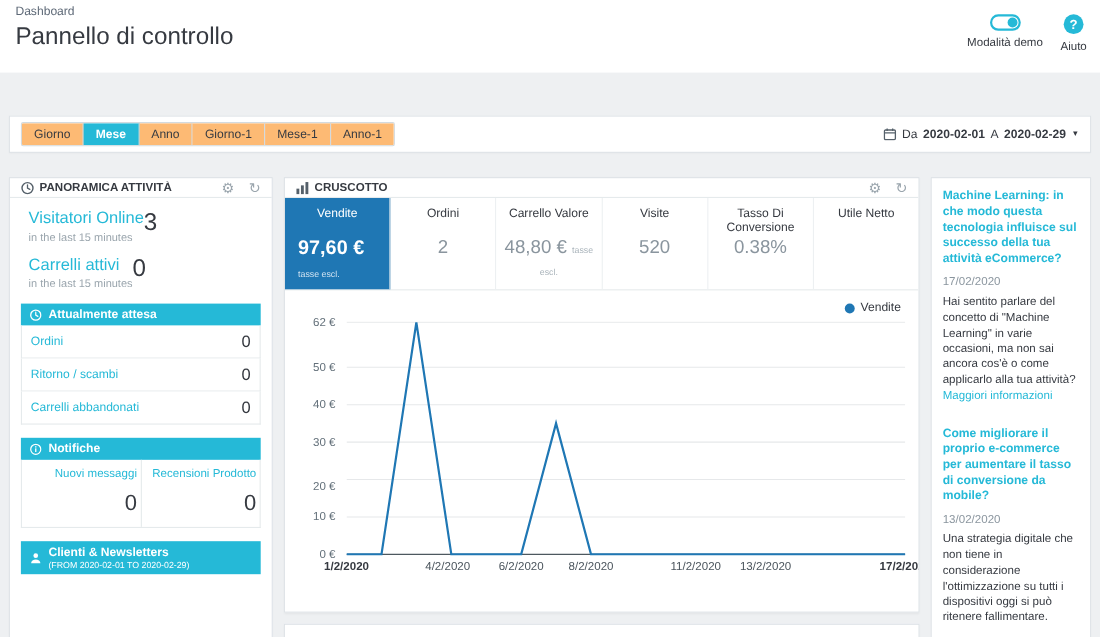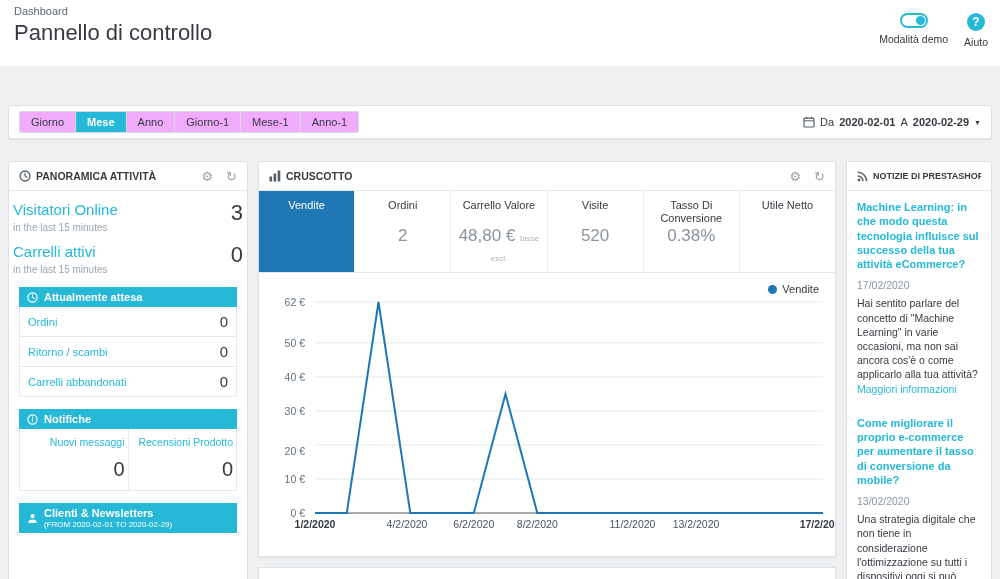--- a/index.html
+++ b/index.html
@@ -16,39 +16,39 @@
   .toggle { width:28px; height:15px; border:2px solid #25b9d7; border-radius:9px; position:relative; display:inline-block; }
   .toggle::after { content:""; position:absolute; right:1px; top:1px; width:9px; height:9px; border-radius:50%; background:#25b9d7; }
   .help-circle { width:18px; height:18px; border-radius:50%; background:#25b9d7; color:#fff; font-size:12px; font-weight:bold; display:flex; align-items:center; justify-content:center; }
 
   
   .card { background:#fff; border:1px solid #dde2e6; box-shadow:0 1px 2px rgba(0,0,0,.05); }
 
   
   .toolbar { margin:39px 8px 22px; height:34px; display:flex; align-items:center; justify-content:space-between; padding:0 10px; }
   .range-group { display:flex; border:1px solid #d3dade; border-radius:2px; overflow:hidden; }
-  .range-btn { font-family:inherit; font-size:11px; padding:4px 11px; background:#f0abfc; border:none; border-right:1px solid #d3dade; color:#363a41; cursor:pointer; white-space:nowrap; }
+  .range-btn { font-family:inherit; font-size:11px; padding:4px 11px; background:#fdba74; border:none; border-right:1px solid #d3dade; color:#363a41; cursor:pointer; white-space:nowrap; }
   .range-btn:last-child { border-right:none; }
   .range-btn.active { background:#25b9d7; color:#fff; font-weight:bold; }
   .date-range { display:flex; align-items:center; gap:5px; font-size:11px; cursor:pointer; }
   .caret { font-size:7px; color:#363a41; }
 
   
   .main { display:flex; gap:10px; padding:0 8px; align-items:flex-start; }
   .col-left { width:240px; flex:none; height:560px; }
   .col-mid  { flex:1; min-width:0; }
   .col-right{ width:146px; flex:none; height:560px; }
 
-  .panel-header { display:flex; align-items:center; gap:5px; height:29px; padding:0 10px; border-bottom:1px solid #e5eaec; }
+  .panel-header { display:flex; align-items:center; gap:5px; height:18px; padding:0 10px; border-bottom:1px solid #e5eaec; }
   .panel-title { font-size:10.5px; font-weight:bold; color:#363a41; flex:1; white-space:nowrap; overflow:hidden; }
   .panel-icon { color:#6b757d; display:flex; align-items:center; }
   .icon-btn { color:#9aa5ad; font-size:13px; line-height:1; cursor:pointer; margin-left:8px; }
 
   
-  .kpi { display:flex; justify-content:space-between; padding:10px 4px 0; }
+  .kpi { display:flex; padding:10px 17px 0; }
   .kpi-label { color:#25b9d7; font-size:15px; cursor:pointer; display:block; }
   .kpi-sub { color:#9aa5ad; font-size:10px; margin-top:4px; }
   .kpi-value { font-size:22px; color:#363a41; line-height:1.1; }
   .blue-bar { background:#25b9d7; color:#fff; margin:12px 10px 0; padding:4px 8px; display:flex; align-items:center; gap:6px; font-size:11px; font-weight:bold; }
   .bar-sub { font-size:8px; font-weight:normal; margin-top:1px; }
   .stat-row { display:flex; justify-content:space-between; align-items:center; margin:0 10px; border:1px solid #e5eaec; border-top:none; padding:6px 8px; cursor:pointer; background:#fff; }
   .stat-label { color:#25b9d7; font-size:11px; }
   .stat-value { color:#363a41; font-size:15px; }
   .notif-grid { display:flex; margin:0 10px; border:1px solid #e5eaec; border-top:none; }
   .notif-cell { flex:1; text-align:right; padding:7px 3px 9px; cursor:pointer; }
@@ -232,20 +232,21 @@
             </svg>
         </span>
         <span class="panel-title">CRUSCOTTO</span>
         <span class="icon-btn">⚙</span>
         <span class="icon-btn">↻</span>
       </div>
 
       <div class="tabs">
         <div class="tab active">
           <div class="tab-label">Vendite</div>
+          <div class="tab-value"><span>97,60 €</span> <span class="suffix">tasse escl.</span></div>
         </div>
         <div class="tab">
           <div class="tab-label">Ordini</div>
           <div class="tab-value"><span>2</span> <span class="suffix"></span></div>
         </div>
         <div class="tab">
           <div class="tab-label">Carrello Valore</div>
           <div class="tab-value"><span>48,80 €</span> <span class="suffix">tasse escl.</span></div>
         </div>
         <div class="tab">
@@ -295,30 +296,20 @@
           <div class="xtick" style="left:317.5px">11/2/2020</div>
           <div class="xtick" style="left:381.0px">13/2/2020</div>
           <div class="xtick bold" style="left:508.0px">17/2/2020</div>
         </div>
     </section>
 
     <section class="card strip"></section>
   </div>
 
   <section class="col-right card">
-    <div class="panel-header news-header">
-      <span class="panel-icon">
-        <svg width="11" height="11" viewBox="0 0 12 12">
-            <circle cx="2.2" cy="9.8" r="1.6" fill="#55606a"></circle>
-            <path d="M0.8 5.4 A5.8 5.8 0 0 1 6.6 11.2" stroke="#55606a" stroke-width="1.6" fill="none"></path>
-            <path d="M0.8 1.4 A9.8 9.8 0 0 1 10.6 11.2" stroke="#55606a" stroke-width="1.6" fill="none"></path>
-          </svg>
-      </span>
-      <span class="panel-title">NOTIZIE DI PRESTASHOP</span>
-    </div>
     <div class="news-body">
       <article class="news-item">
         <a class="news-title">Machine Learning: in che modo questa tecnologia influisce sul successo della tua attività eCommerce?</a>
         <div class="news-date">17/02/2020</div>
         <div class="news-excerpt">
           <span>Hai sentito parlare del concetto di "Machine Learning" in varie occasioni, ma non sai ancora cos'è o come applicarlo alla tua attività?</span>
           <a class="news-link">Maggiori informazioni</a>
         </div>
       </article>
       <article class="news-item">

